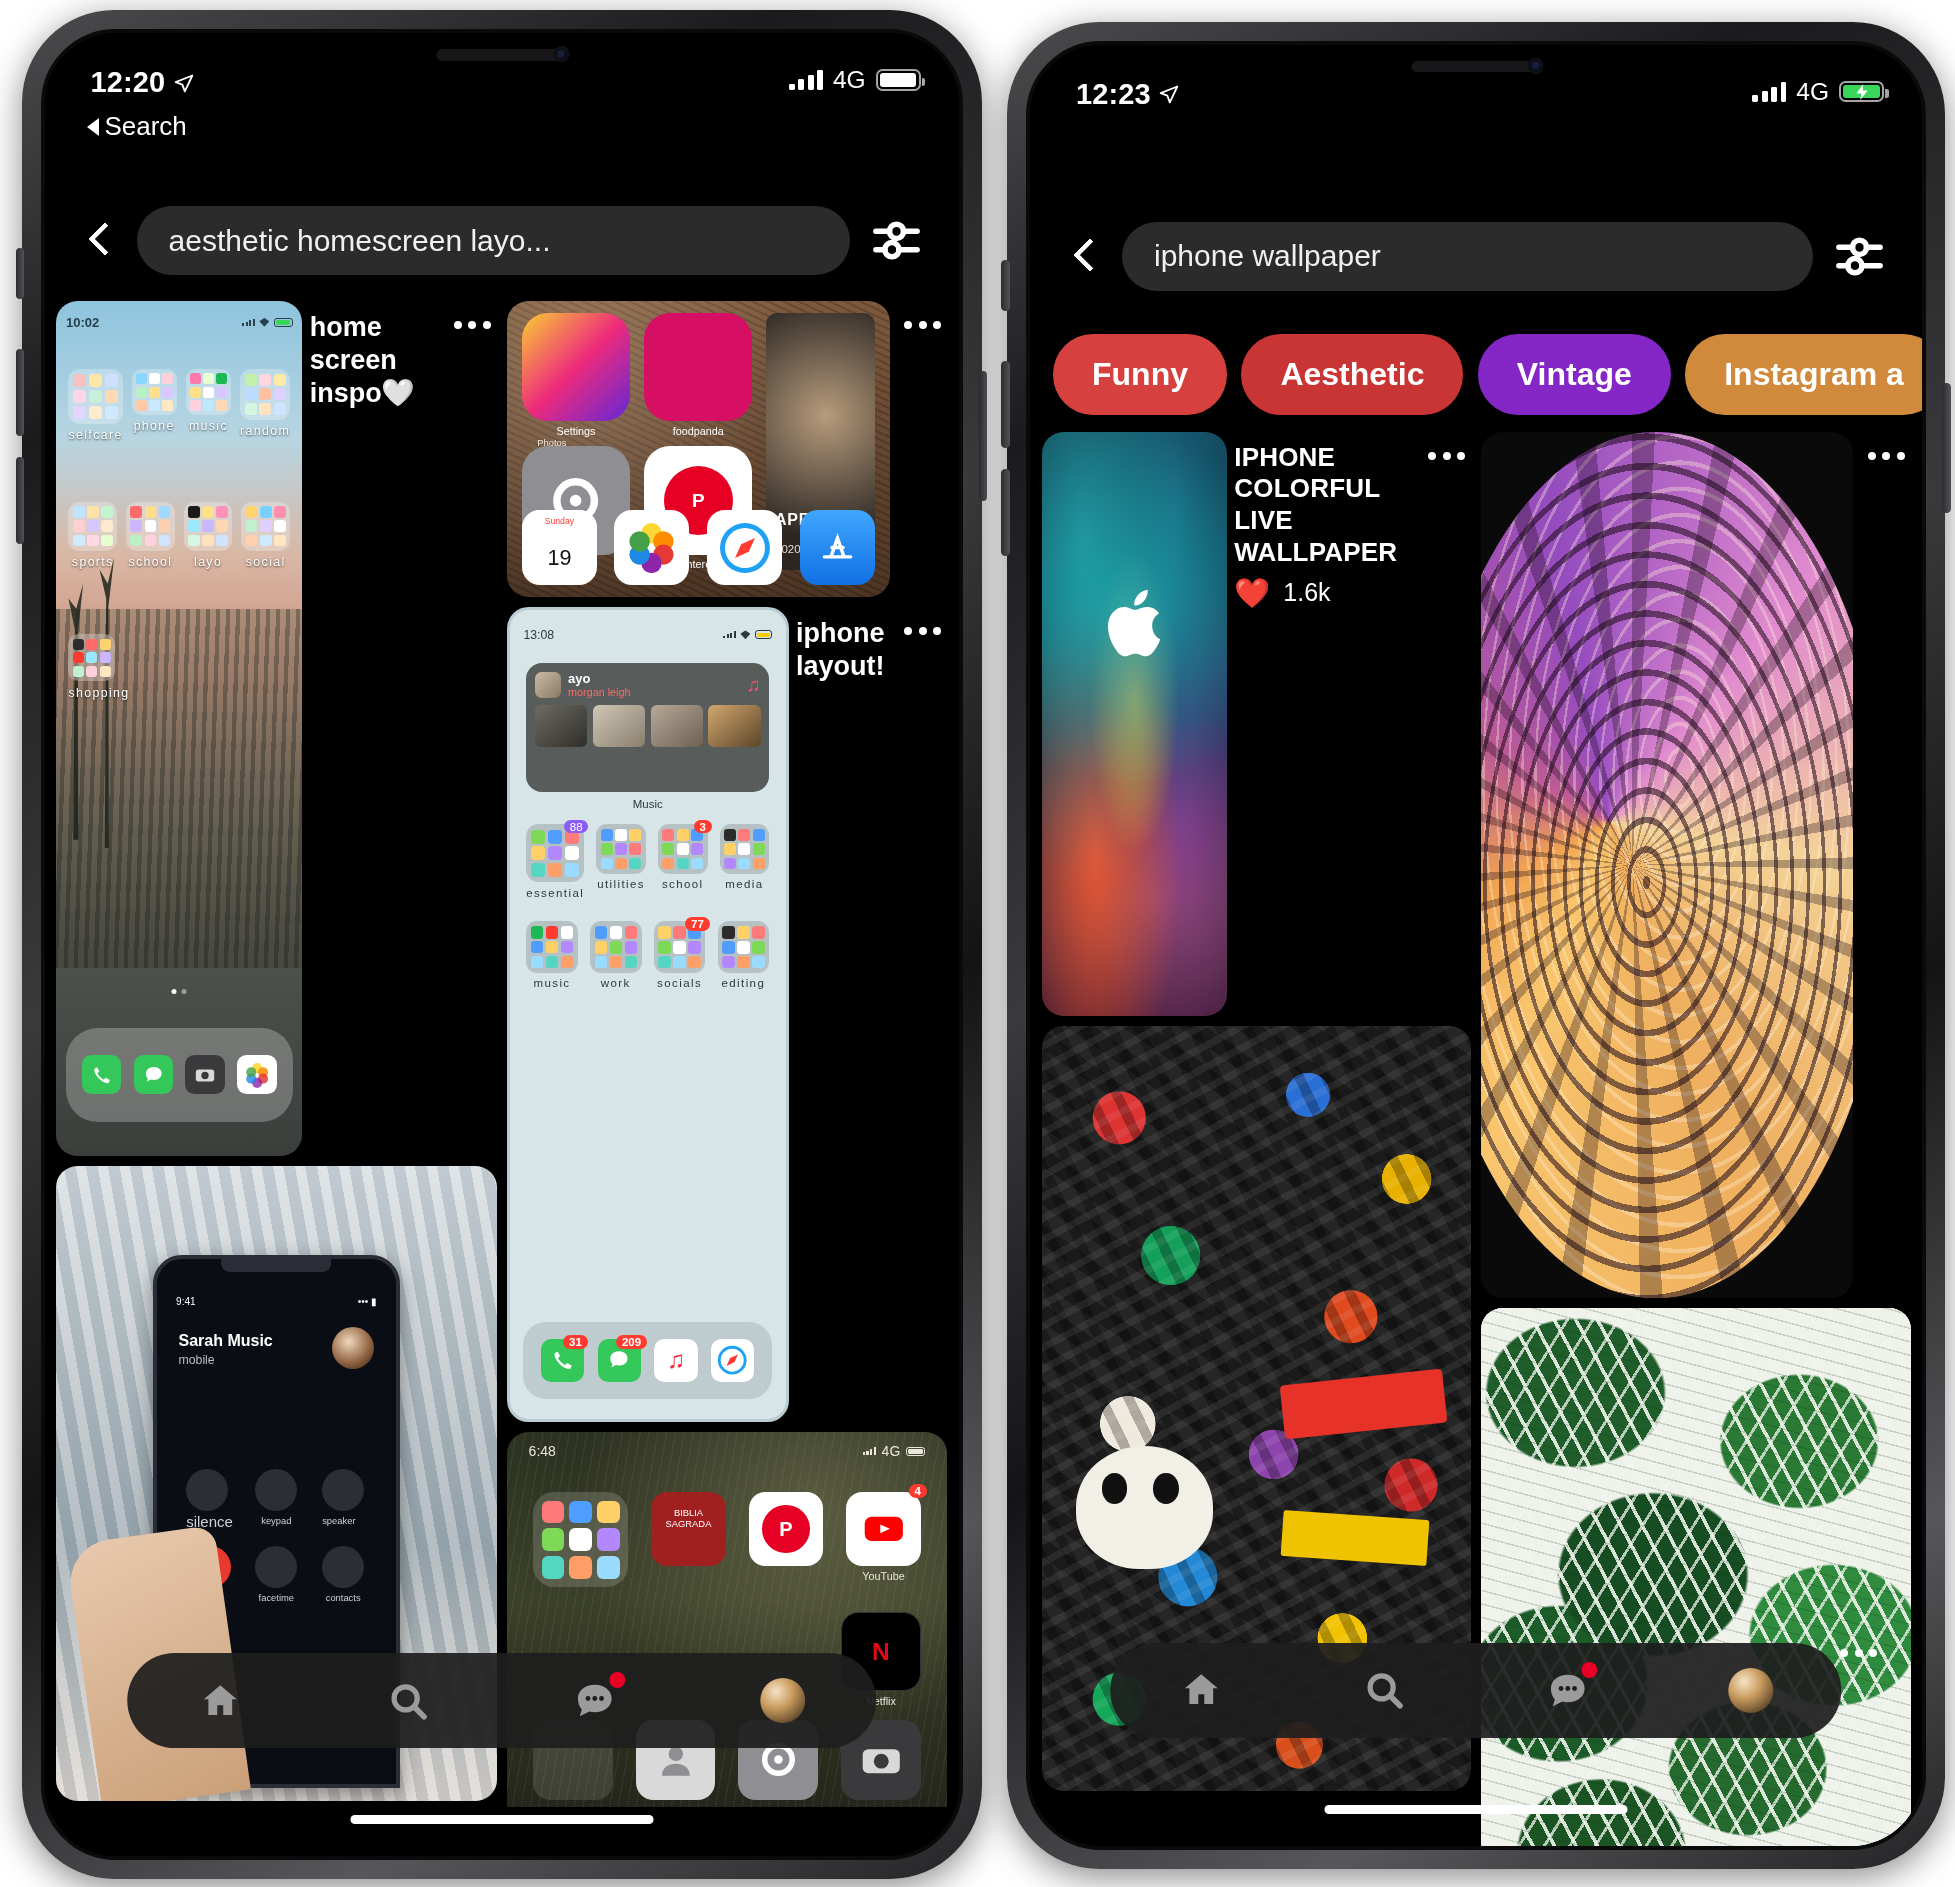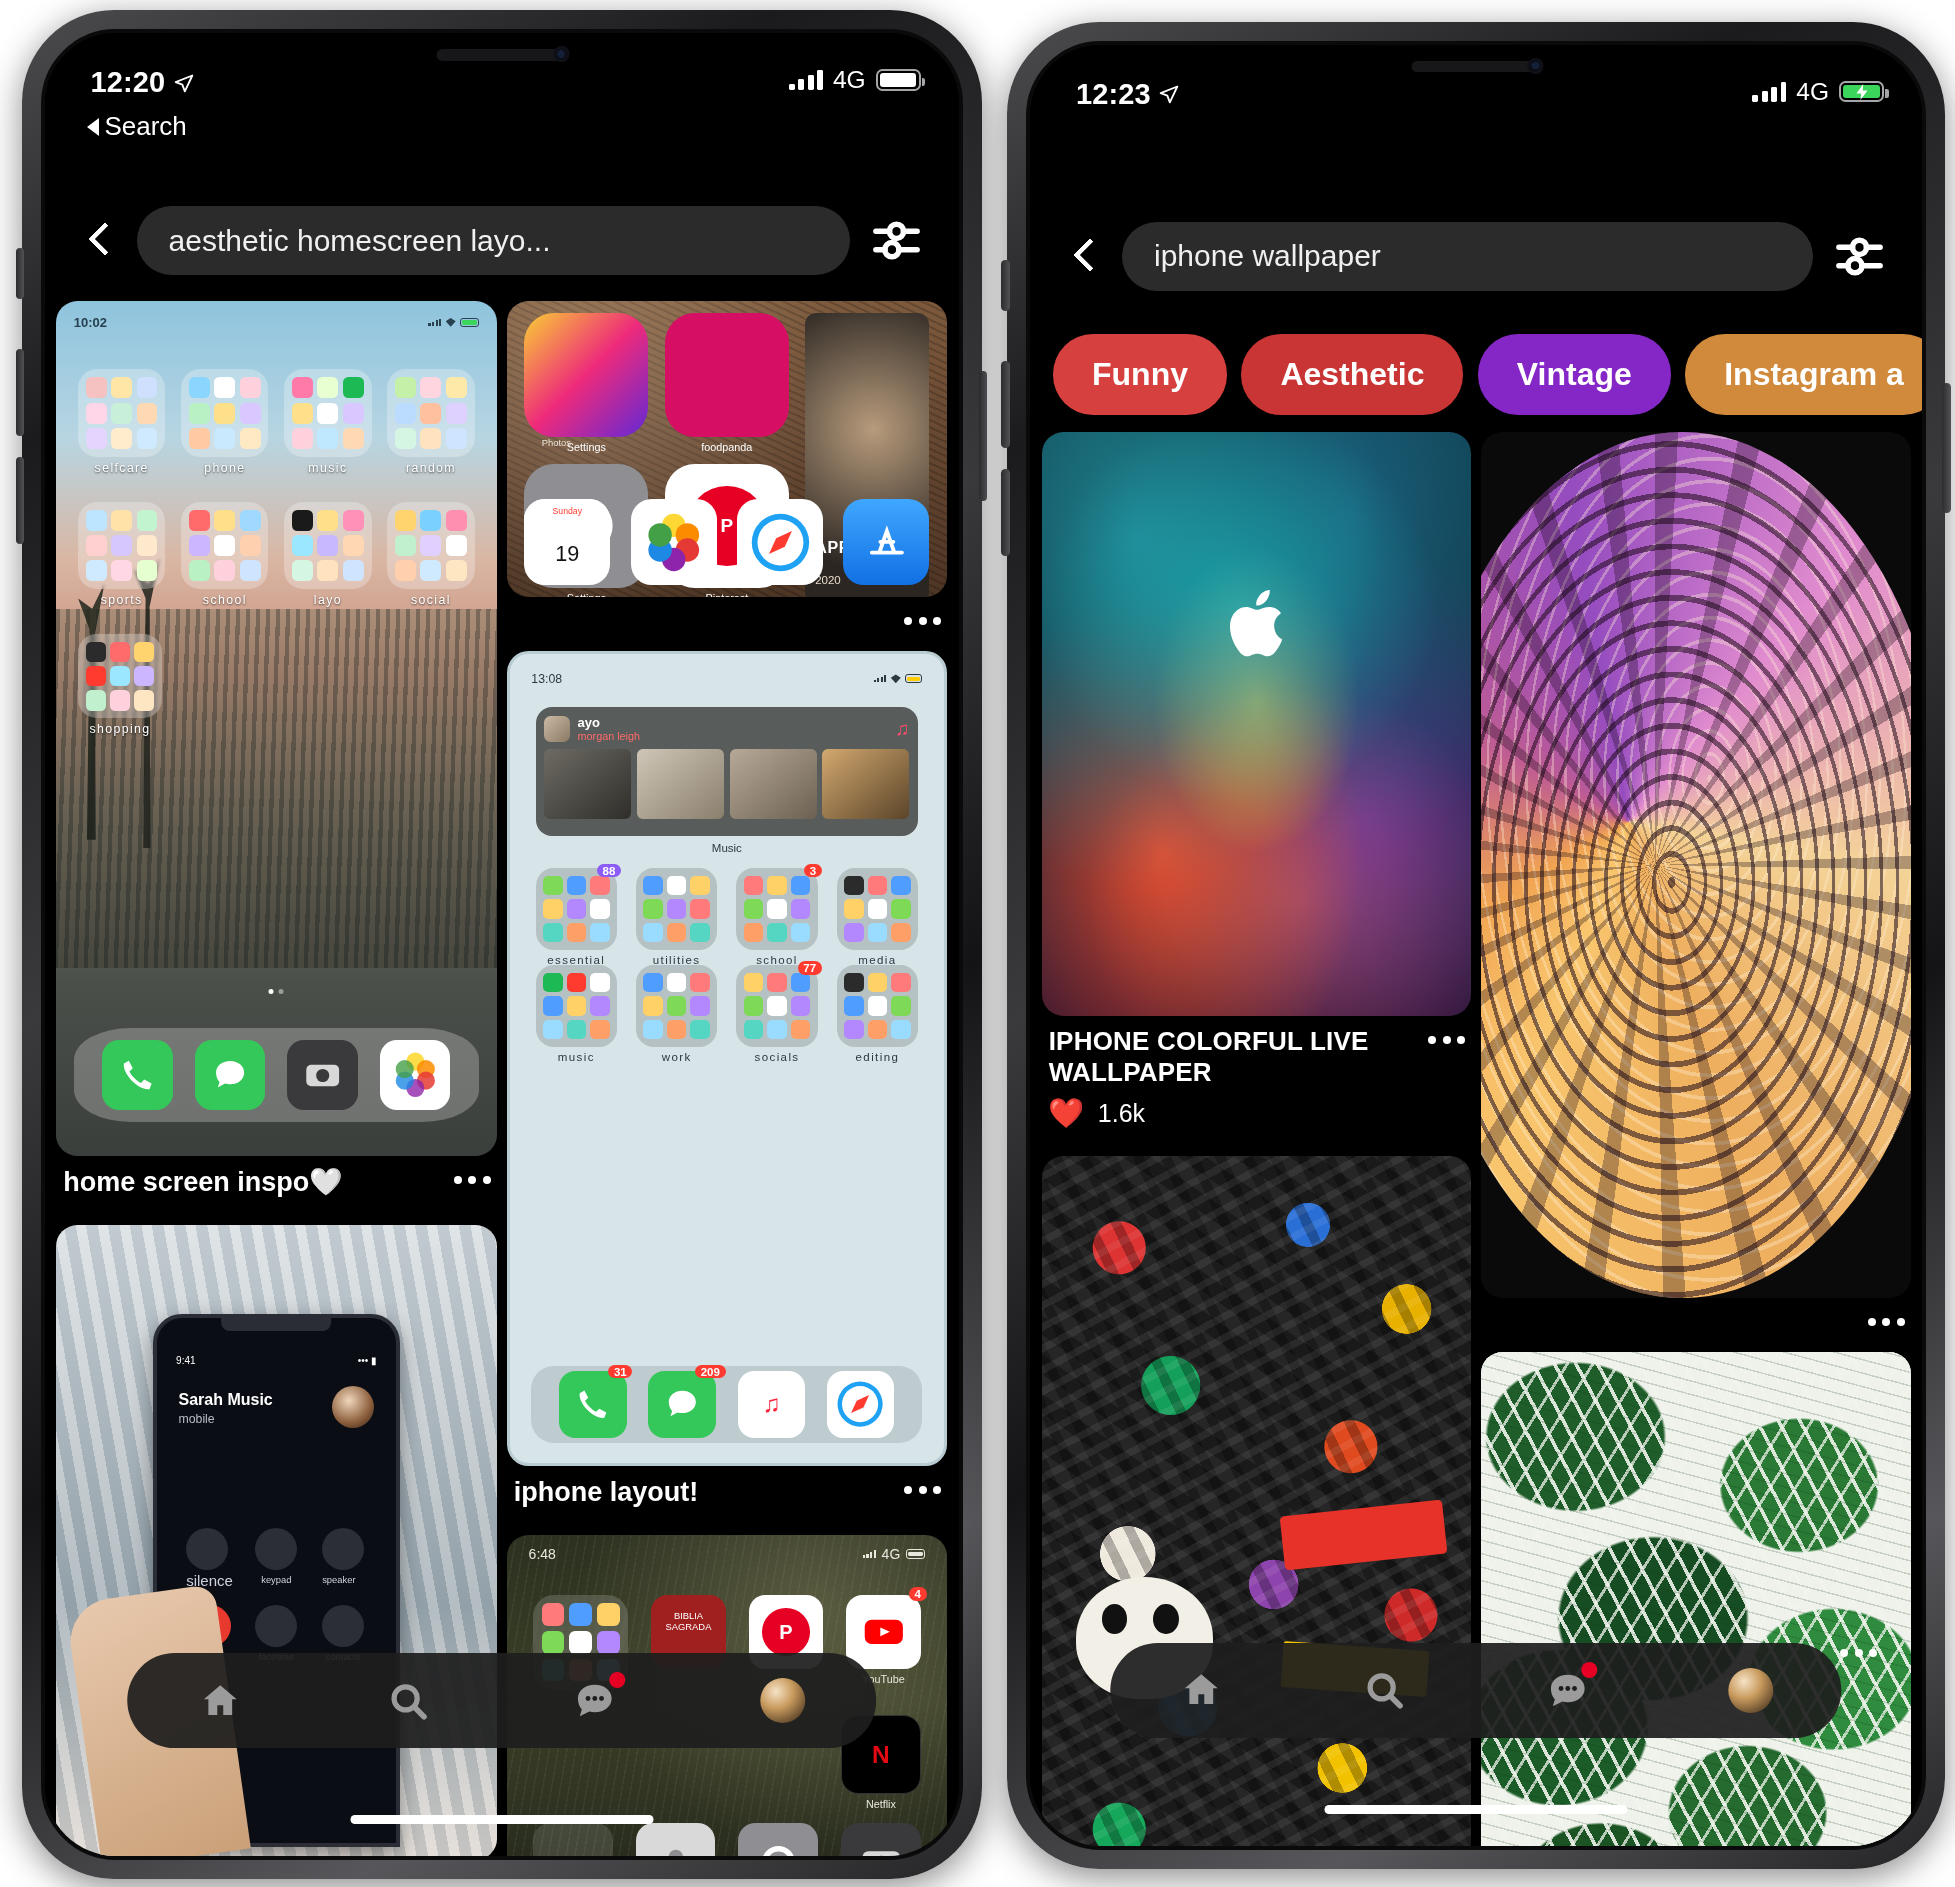--- a/index.html
+++ b/index.html
@@ -105,21 +105,21 @@
   
   .chips { position: absolute; top: 289px; left: 0; right: 0; display: flex; gap: 14.4px; padding-left: 23px; z-index: 20; }
   .chip { height: 81px; border-radius: 40px; display: flex; align-items: center; justify-content: center;
           padding: 0 39px; color: #fff; font-size: 32px; font-weight: 600; white-space: nowrap; flex: 0 0 auto; }
 
   
   .grid { position: absolute; left: 0; right: 0; bottom: 0; display: flex; gap: 10px; padding: 0 11.5px; }
   #phone-left .grid { top: 268px; }
   #phone-right .grid { top: 387px; }
   .col { flex: 1 1 0; display: flex; flex-direction: column; gap: 10px; }
-  .pin { display: flex; flex-direction: column; }
+  .pin { display: flex; flex-direction: row; }
   .pin-img { width: 100%; border-radius: 21.6px; overflow: hidden; position: relative; background: #1a1a1a; }
   .pin-meta { display: flex; align-items: flex-start; justify-content: space-between; padding: 10px 5.8px 16px 7.2px; gap: 7.2px; }
   .pin-title { color: #fff; font-size: 27px; font-weight: 600; line-height: 1.22; }
   .pin-title.caps { font-size: 26px; letter-spacing: 0.2px; }
   .dots { flex: 0 0 auto; display: flex; gap: 6.5px; padding-top: 10px; }
   .dots i { width: 8px; height: 8px; border-radius: 50%; background: #fff; display: block; }
   .react-row { display: flex; align-items: center; gap: 13px; margin-top: 7.2px; color: #fff; font-size: 25px; }
   .heart-emoji { font-size: 29px; }
 
   
@@ -581,21 +581,21 @@
                         <span style="background:#7ed957"></span>
                         <span style="background:#4f9eff"></span>
                         <span style="background:#ff7a7a"></span>
                         <span style="background:#ffd166"></span>
                         <span style="background:#b388ff"></span>
                         <span style="background:#fff"></span>
                         <span style="background:#55d6c2"></span>
                         <span style="background:#ff9f68"></span>
                         <span style="background:#9adcff"></span>
                       </div>
-                      <div style="position:absolute;top:-4.3px;right:-4.3px;background:#8b5cf6;color:#fff;font-size:11.5px;border-radius:14.4px;padding:0.7px 5.8px;font-weight:700">88</div>
+                      <div style="position:absolute;top:-4.3px;right:-4.3px;background:#8b5cf6;color:#fff;font-size:11.5px;border-radius:14.4px;padding:0.7px 5.8px;font-weight:400">88</div>
                       <div class="label" style="color:#2b3a40;text-shadow:none;font-size:11.5px">essential</div>
                     </div>
                   <div style="position:relative">
                       <div class="folder" style="aspect-ratio:1;background:rgba(120,130,130,.35)">
                         <span style="background:#4f9eff"></span>
                         <span style="background:#fff"></span>
                         <span style="background:#ffd166"></span>
                         <span style="background:#7ed957"></span>
                         <span style="background:#b388ff"></span>
                         <span style="background:#ff7a7a"></span>

